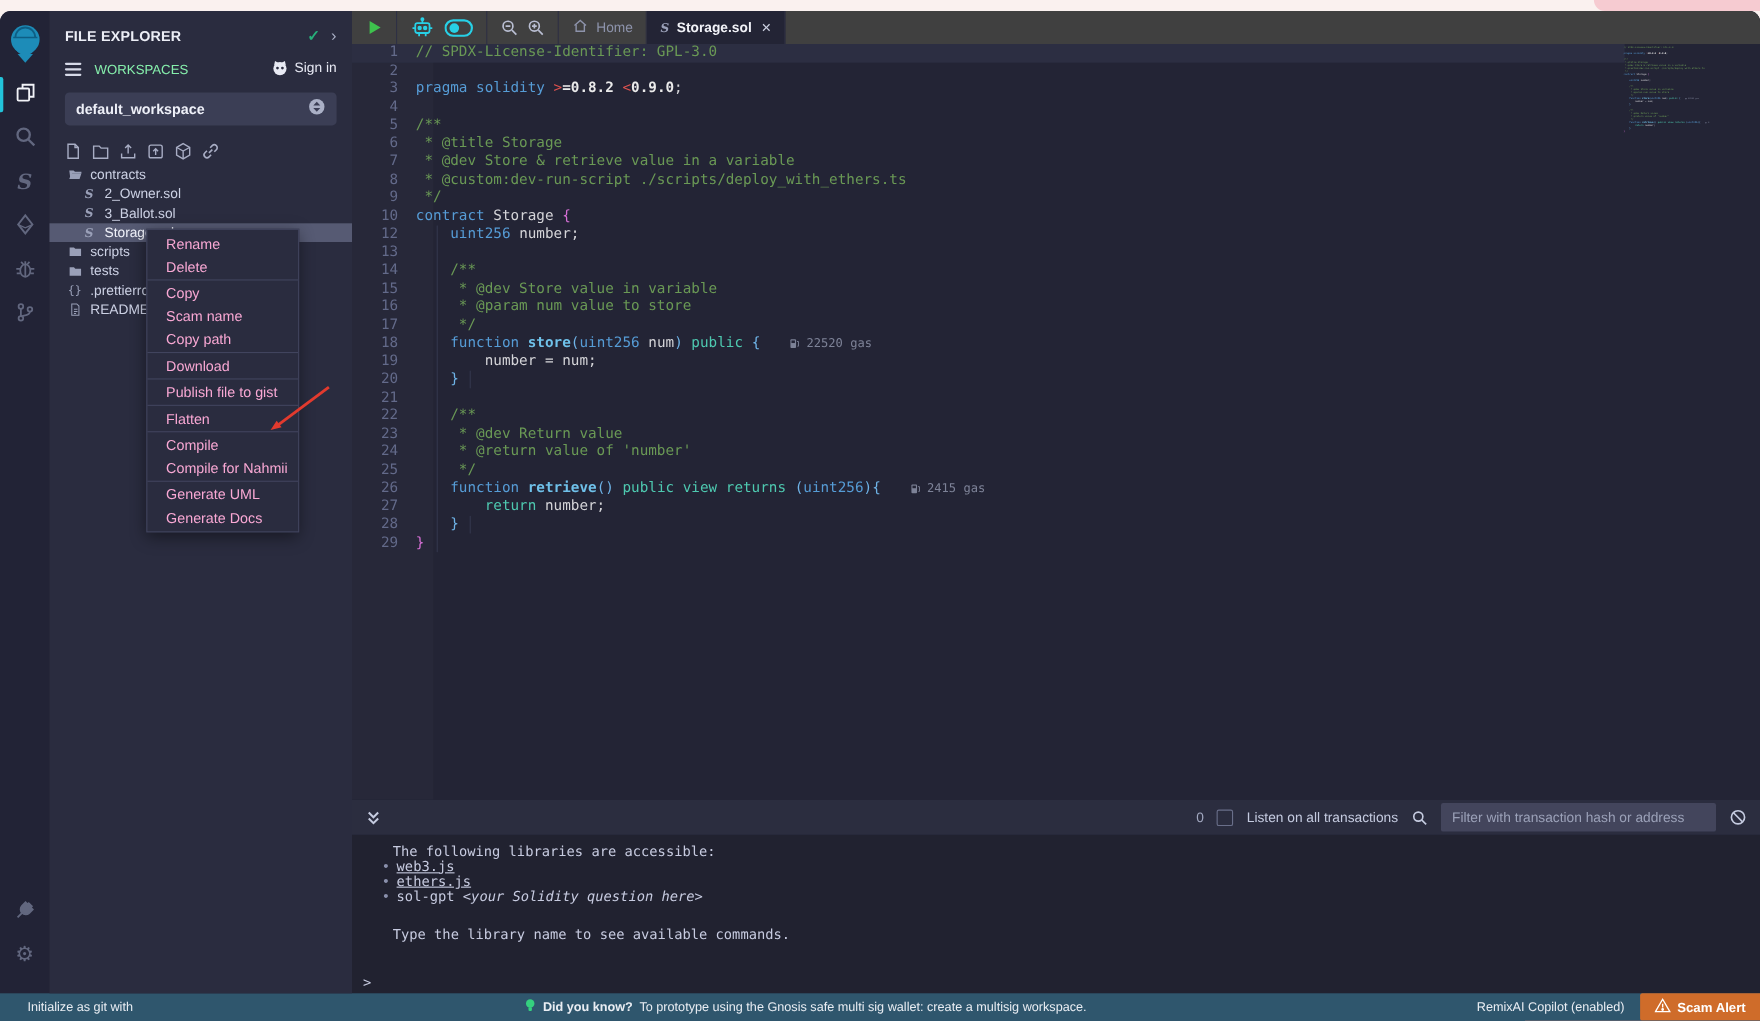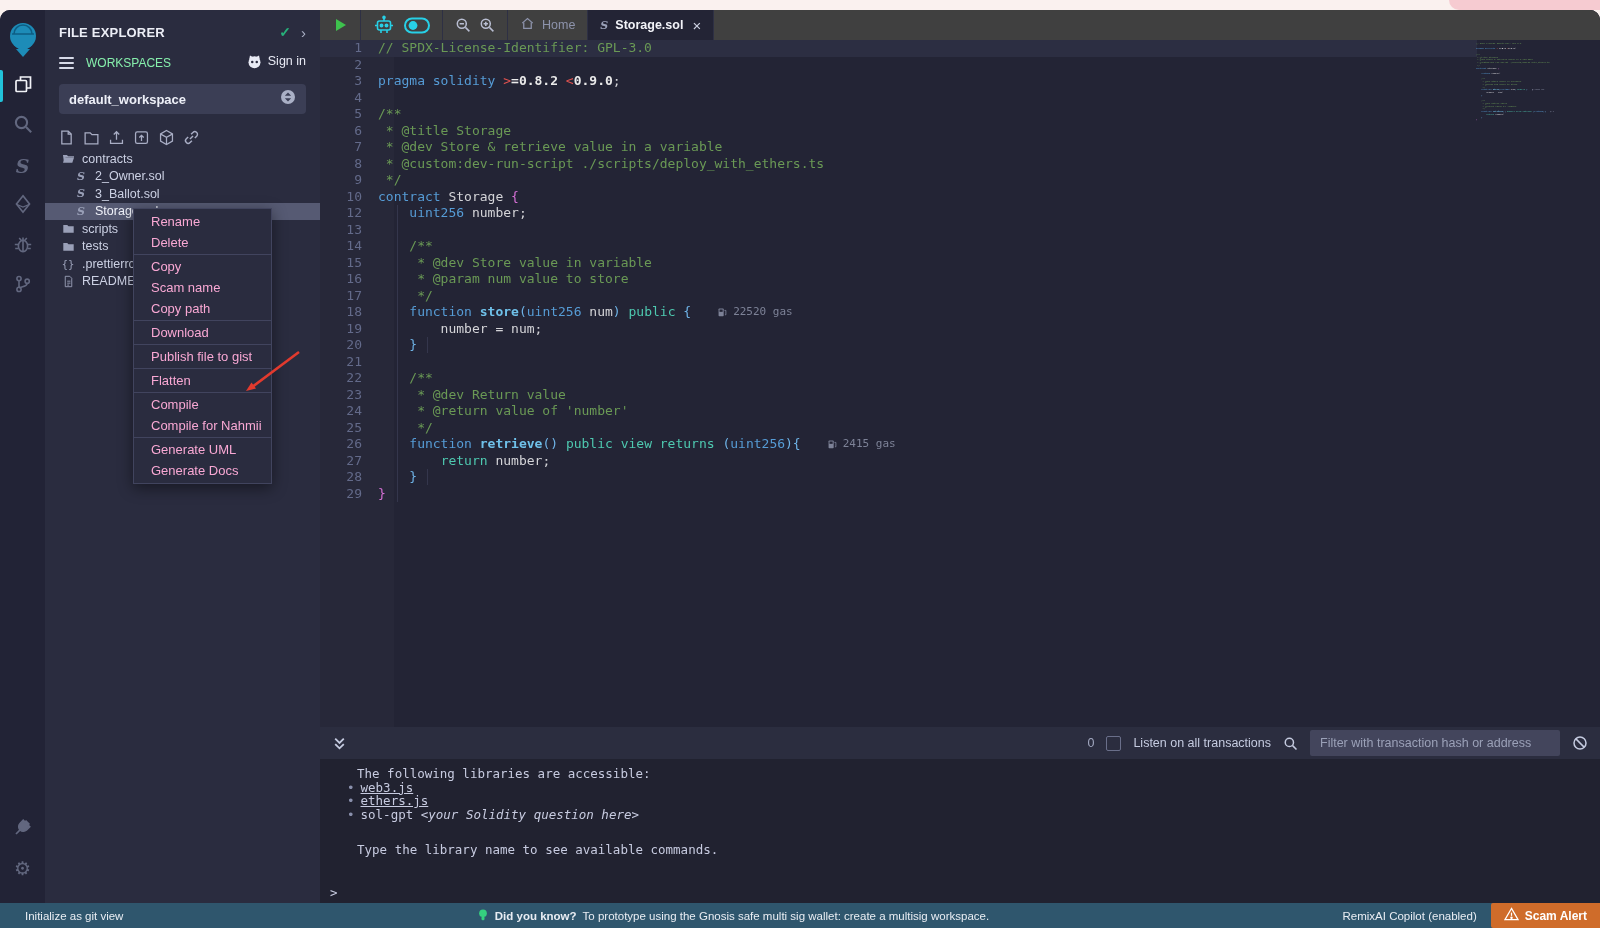--- a/index.html
+++ b/index.html
@@ -506,21 +506,21 @@
               <div class="term-line bullet"><span class="dot">•</span><span>sol-gpt </span><span class="it">&lt;your Solidity question here&gt;</span></div>
               <div class="term-line">&nbsp;</div>
               <div class="term-line gap">Type the library name to see available commands.</div>
               <div class="term-prompt">&gt;</div>
             </div>
         </div>
       </div>
     </div>
 
     <div class="statusbar">
-      <span class="sb-left">Initialize as git view</span>
+      <span class="sb-left">Initialize as git with</span>
       <span class="sb-center">
         <span>
           <svg width="12" height="14" viewBox="0 0 14 16">
               <circle cx="7" cy="6" r="4.5" fill="#35d07f"></circle>
               <rect x="5.2" y="10" width="3.6" height="4" rx="1.2" fill="#35d07f"></rect>
             </svg>
         </span>
         <span class="sb-tip-label">Did you know?</span>
         <span>To prototype using the Gnosis safe multi sig wallet: create a multisig workspace.</span>
       </span>

